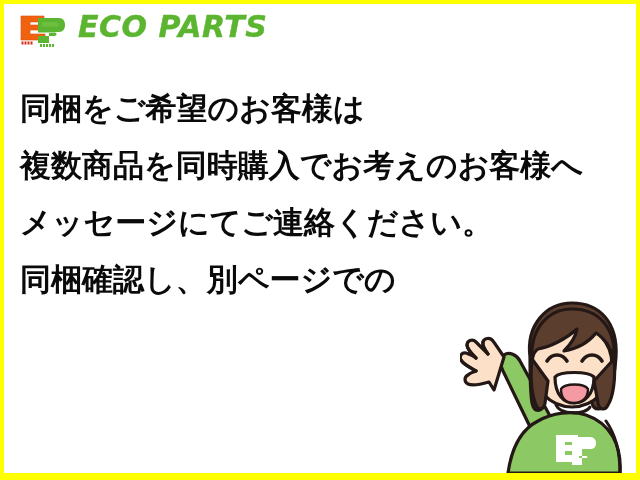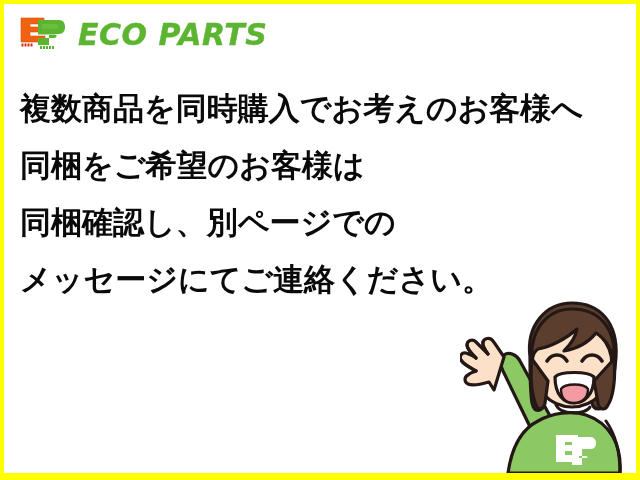--- a/index.html
+++ b/index.html
@@ -26,21 +26,21 @@
   .frame-bottom { left: 0;  bottom: 0;  width: 640px; height: 7px; }
   .frame-left   { left: 0;  top: 0;     width: 4px;   height: 480px; }
   .frame-right  { right: 0; top: 0;     width: 4px;   height: 480px; }
 
   
   .brand {
     position: absolute;
     left: 18px;
     top: 12px;
     display: flex;
-    align-items: flex-end;
+    align-items: flex-start;
     gap: 10px;
     height: 38px;
   }
   .brand-mark {
     width: 50px;
     height: 36px;
     display: block;
   }
   .brand-word {
     font-family: "DejaVu Sans", sans-serif;
@@ -116,24 +116,24 @@
           <rect x="31" y="32" width="2" height="3"></rect>
           <rect x="34" y="32" width="2" height="3"></rect>
         </g>
       </svg>
     </span>
 
     <span class="brand-word">ECO PARTS</span>
   </div>
 
   <div class="message">
+    <div class="message-line">同梱をご希望のお客様は</div>
     <div class="message-line">複数商品を同時購入でお考えのお客様へ</div>
-    <div class="message-line">同梱をご希望のお客様は</div>
+    <div class="message-line">メッセージにてご連絡ください。</div>
     <div class="message-line">同梱確認し、別ページでの</div>
-    <div class="message-line">メッセージにてご連絡ください。</div>
   </div>
 
   <div class="mascot">
     <svg viewBox="0 0 176 178" xmlns="http://www.w3.org/2000/svg">
       <g stroke="#231815" stroke-width="3.2" stroke-linecap="round" stroke-linejoin="round">
 
         <path d="M96 132 L60 66 C57 60 49 56 44 60 C39 64 40 70 43 76 L74 140 Z" fill="#8cc863"></path>
 
         <path d="M44 62
                  C40 56 36 50 33 46 C30 42 24 43 23 47 C22 51 25 55 28 59

